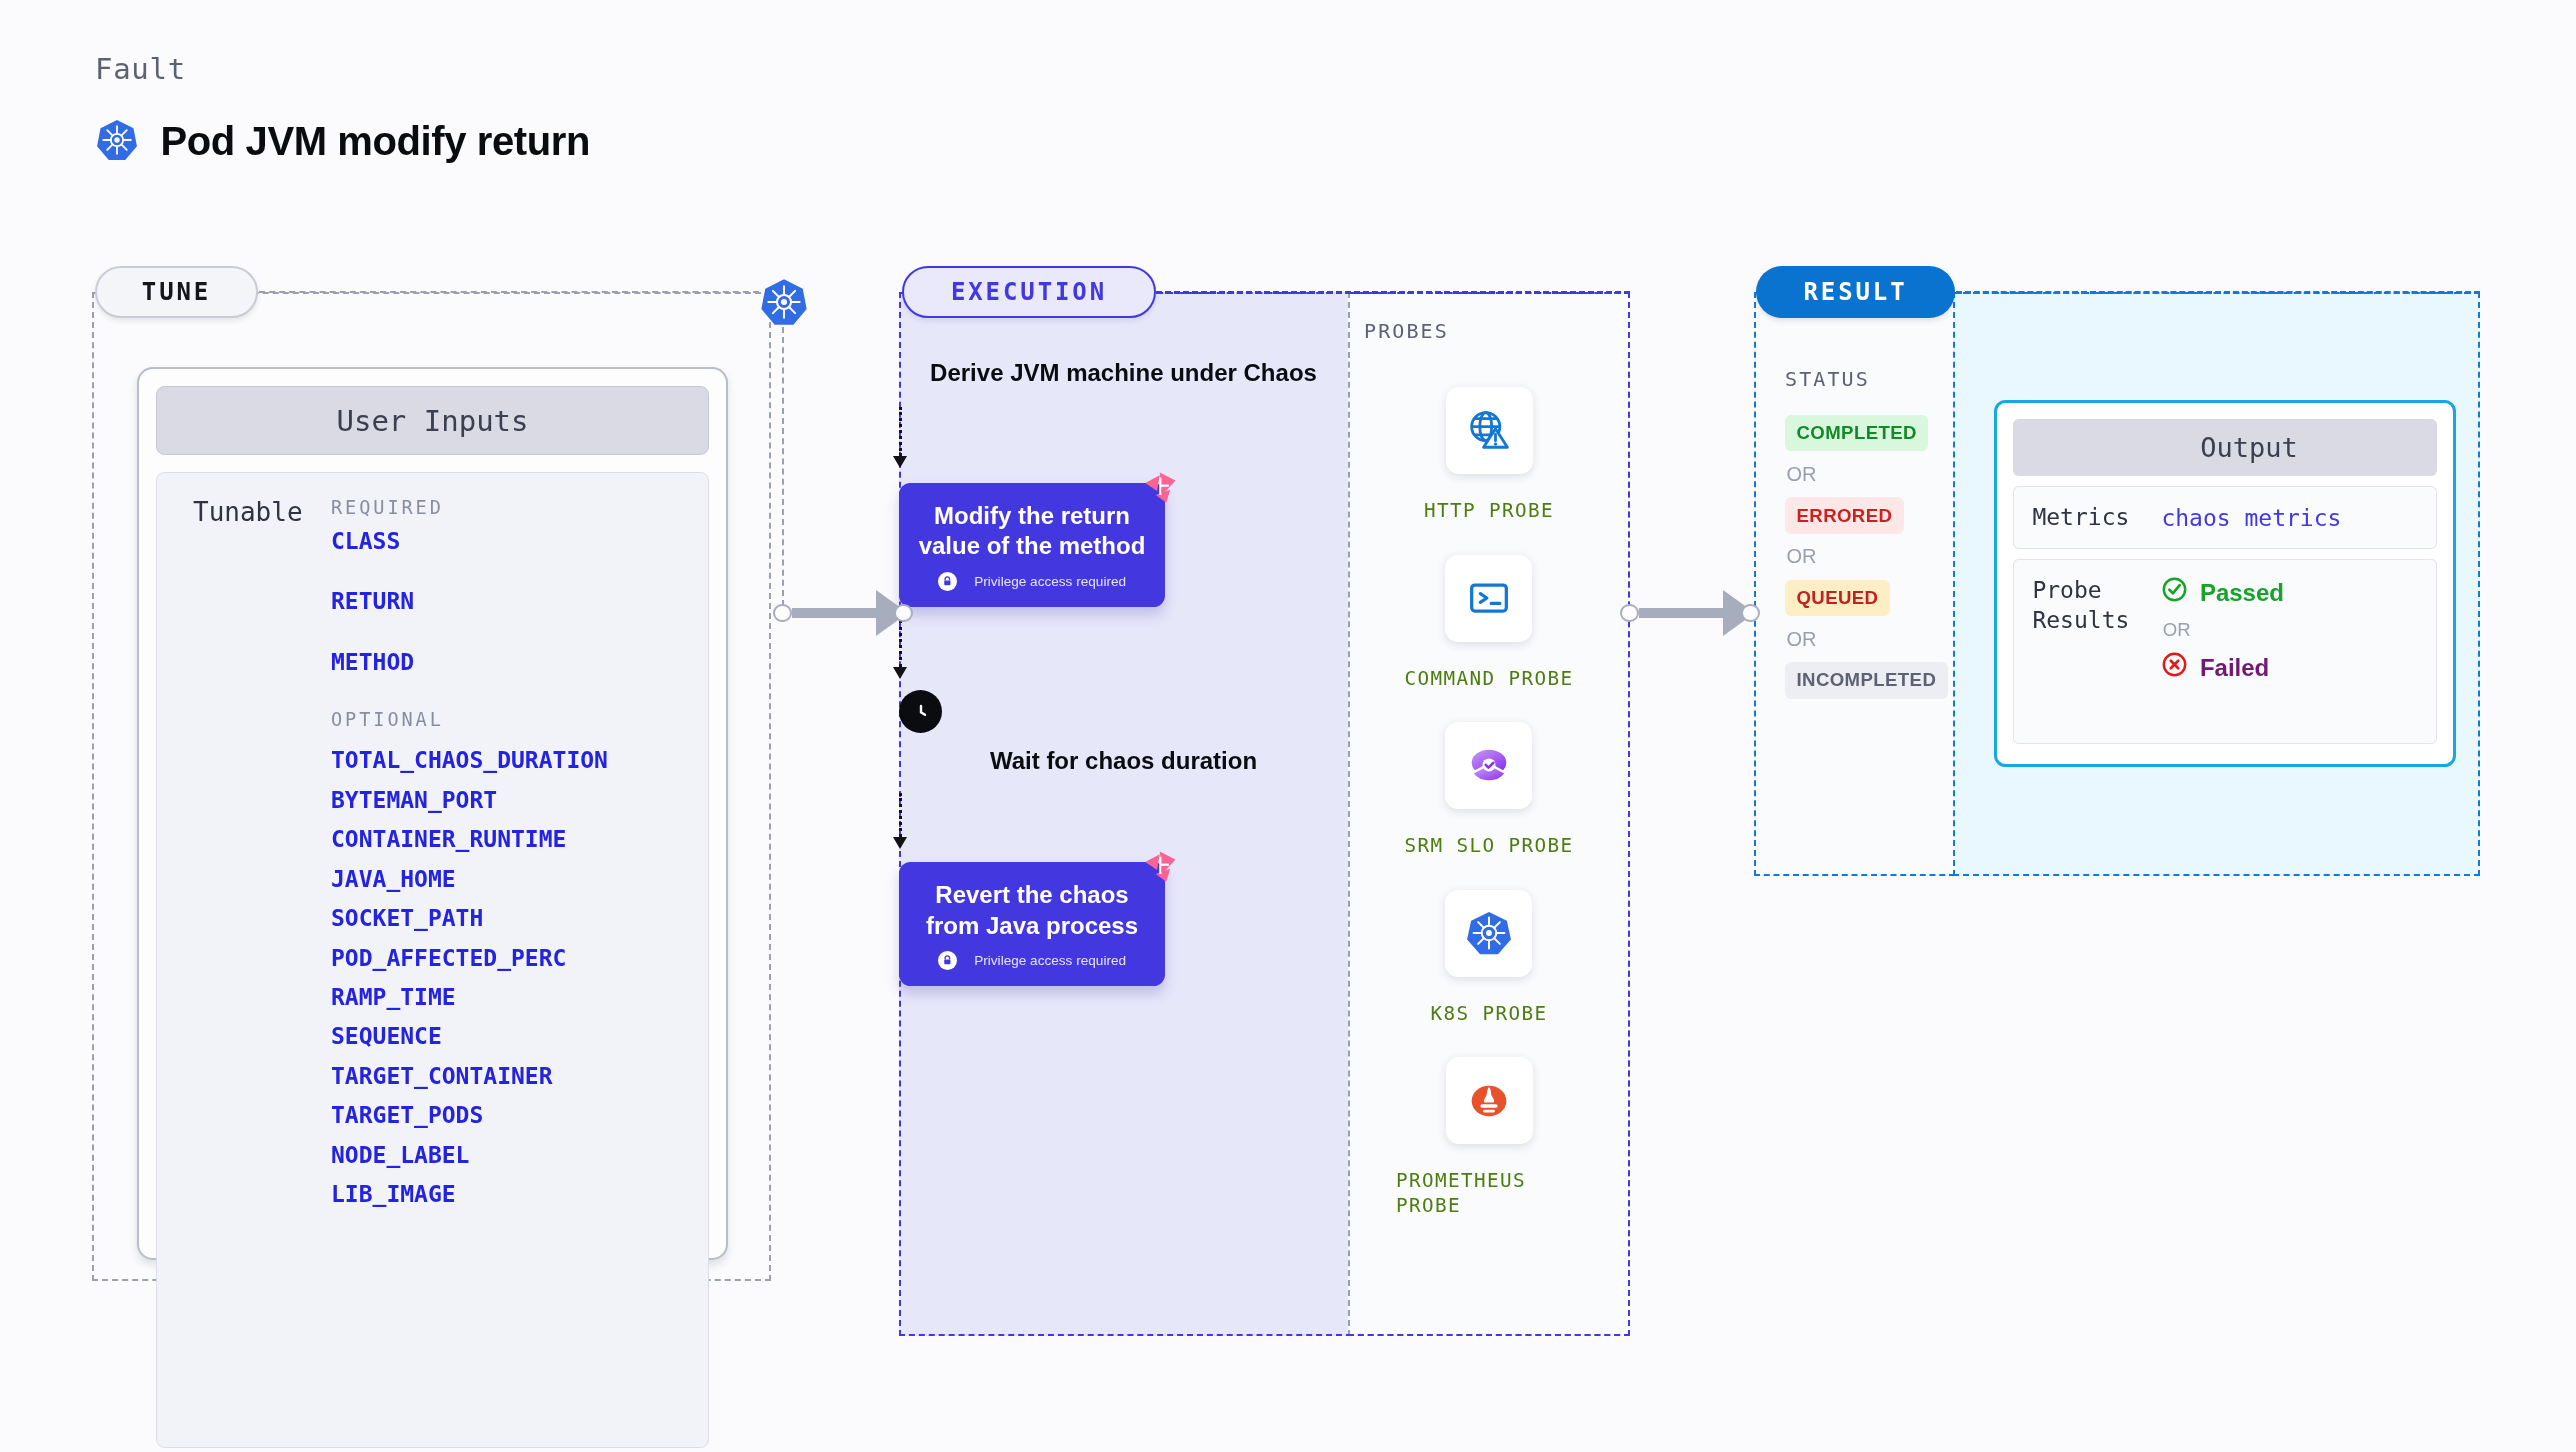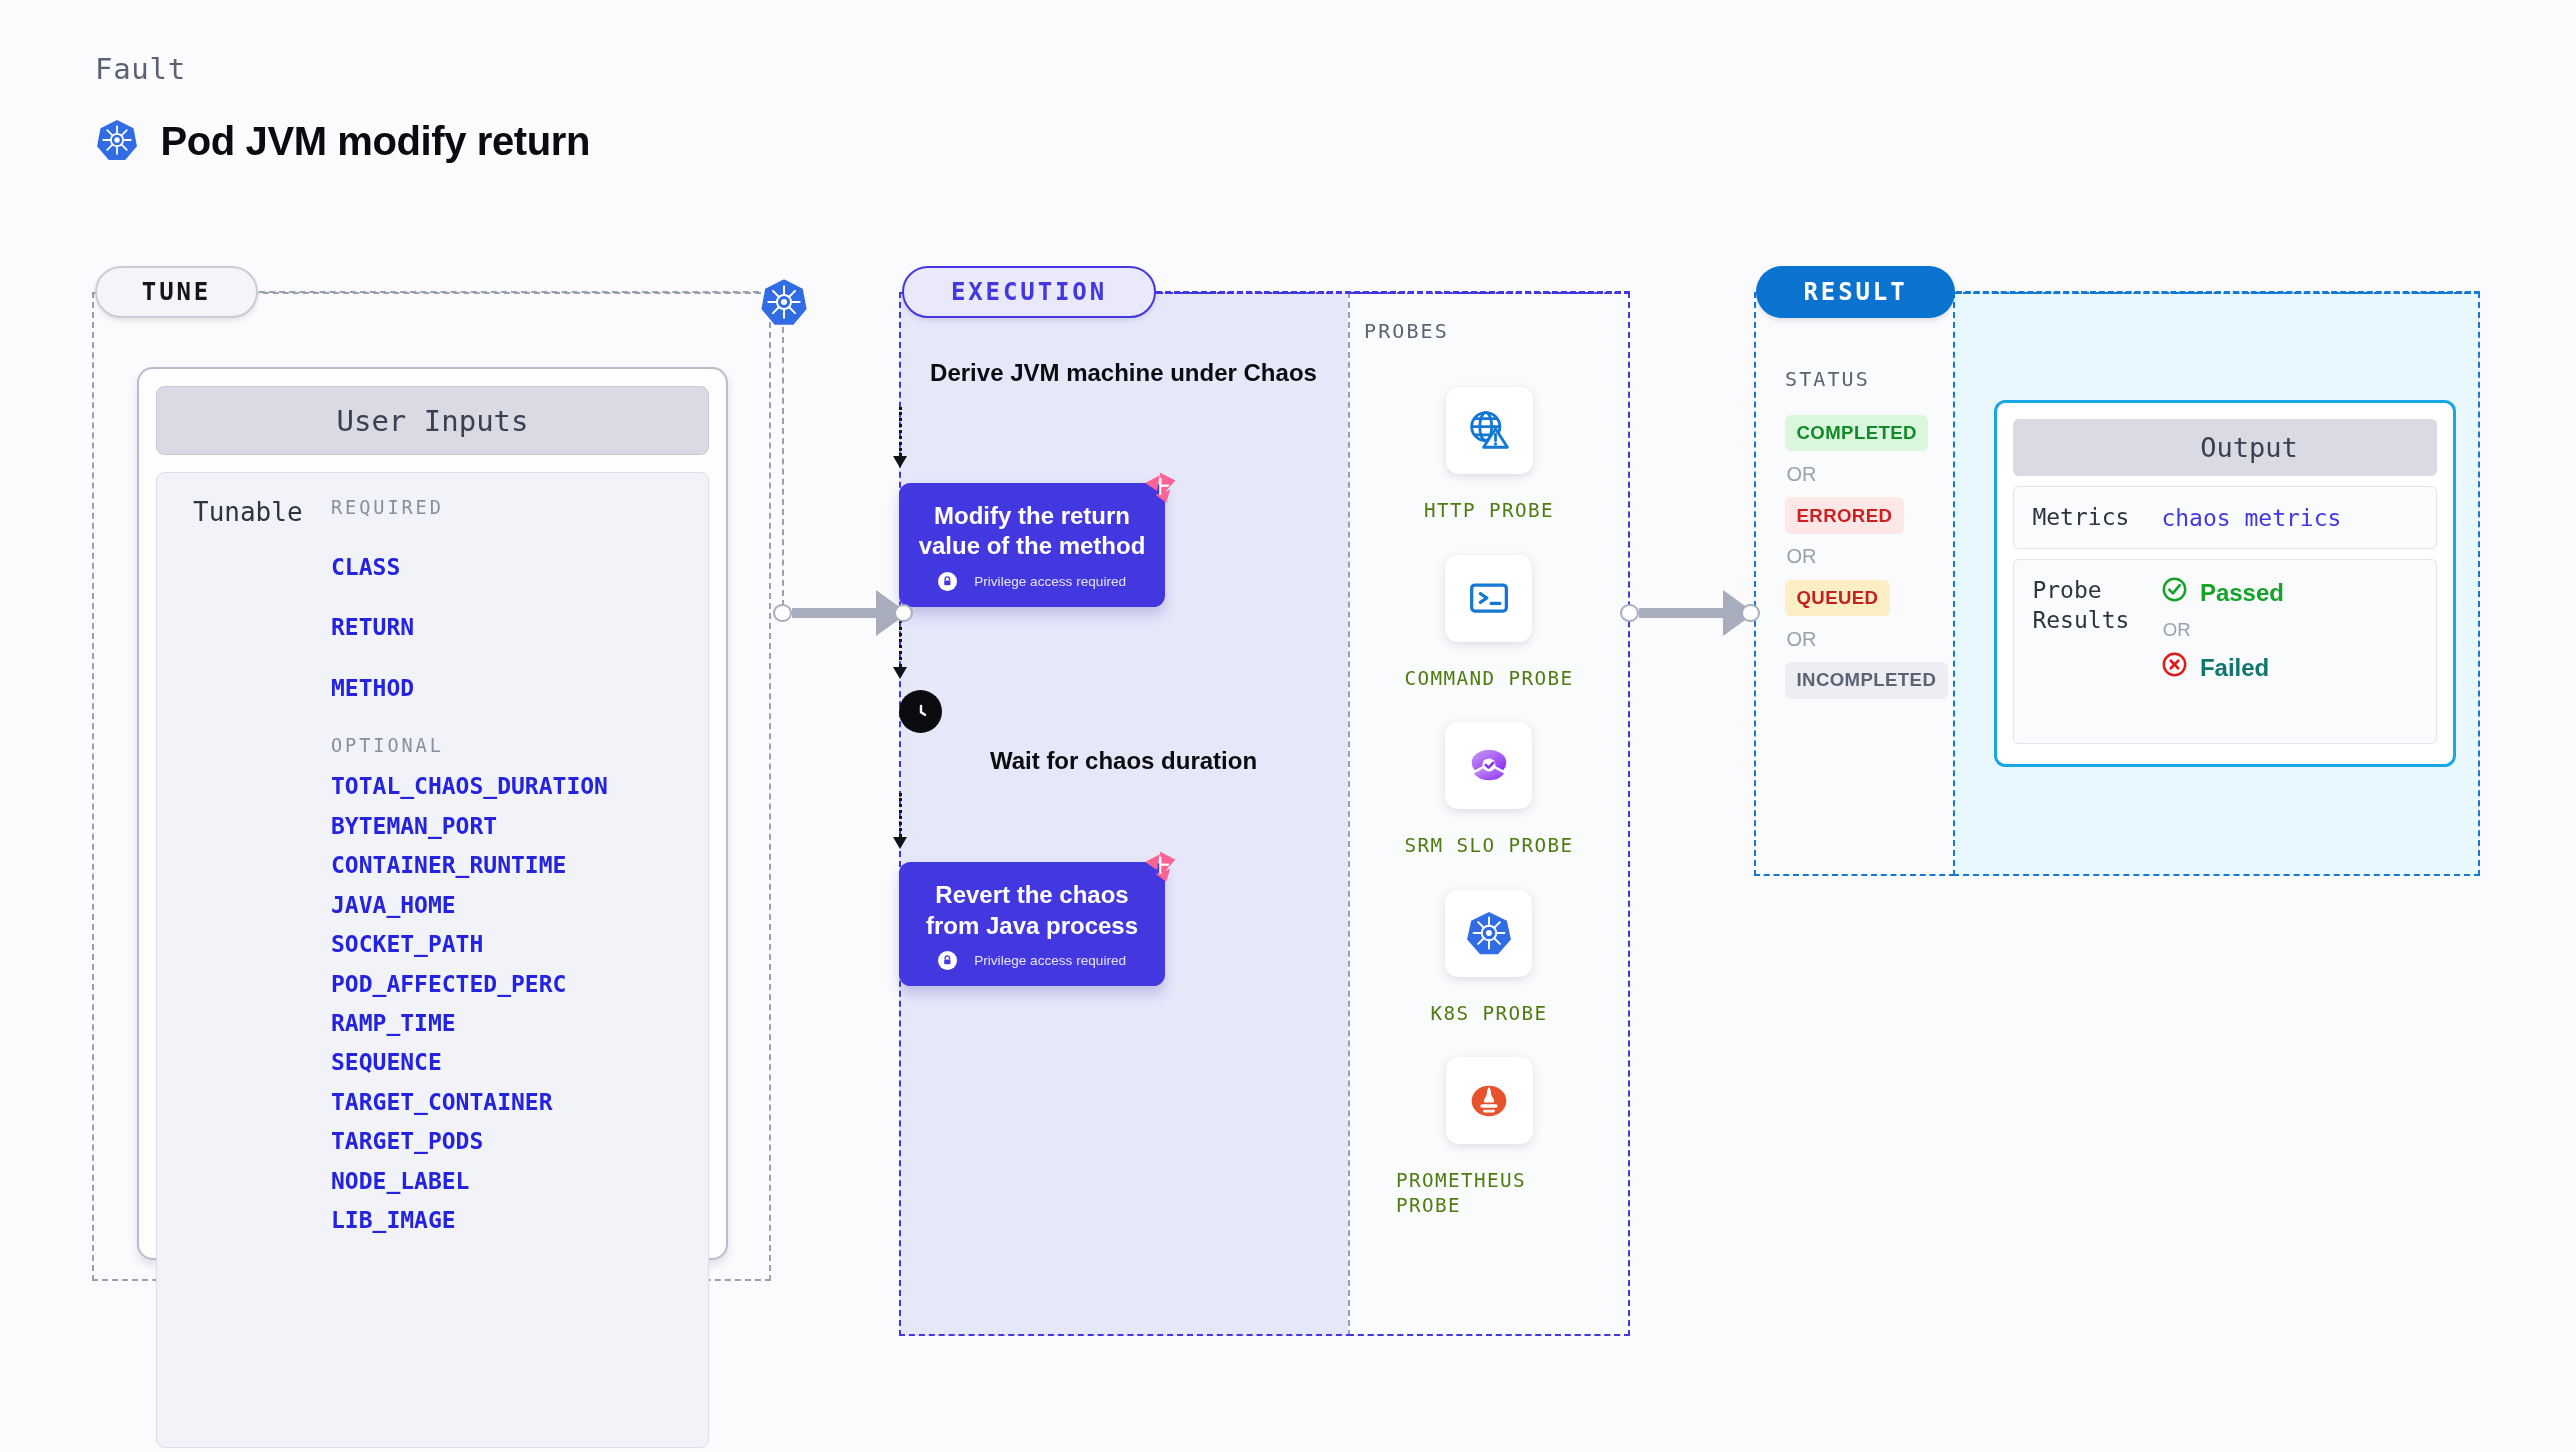--- a/index.html
+++ b/index.html
@@ -114,21 +114,21 @@
   }
   .tunable-label {
     width: 158px; padding-left: 20px; flex-shrink: 0;
     font-family: "DejaVu Sans Mono", monospace;
     font-size: 26px; color: #2f3342;
   }
   .param-col { flex: 1; padding-right: 7.2px; }
   .param-group-title {
     font-family: "DejaVu Sans Mono", monospace;
     font-size: 18.6px; color: #888ea0; letter-spacing: 2.9px;
-    margin-bottom: 36px;
+    margin-bottom: 10px;
   }
   .param-item {
     font-family: "DejaVu Sans Mono", monospace;
     font-size: 23px; color: #2323e0; font-weight: bold;
     margin-bottom: 20px; line-height: 1.15;
   }
   .param-item.req { margin-bottom: 34px; }
   .param-group-title.opt { margin-top: 5.7px; margin-bottom: 17px; }
   .param-item.optrow { margin-bottom: 13px; }
 
@@ -572,20 +572,20 @@
           <span style="color:#16a32a;">Passed</span>
         </div>
         <div class="result-or">OR</div>
         <div class="result-line">
           <span>
             <svg width="27" height="27" viewBox="0 0 24 24">
               <circle cx="12" cy="12" r="9.5" fill="none" stroke="#e01b1b" stroke-width="2.2"></circle>
               <path d="M8.7 8.7l6.6 6.6M15.3 8.7l-6.6 6.6" fill="none" stroke="#e01b1b" stroke-width="2.4" stroke-linecap="round"></path>
             </svg>
           </span>
-          <span style="color:#0f766e;text-align:center;">Failed</span>
+          <span style="color:#701a75;text-align:center;">Failed</span>
         </div>
       </div>
     </div>
   </div>
 
 </div>
 
 
 </body></html>

